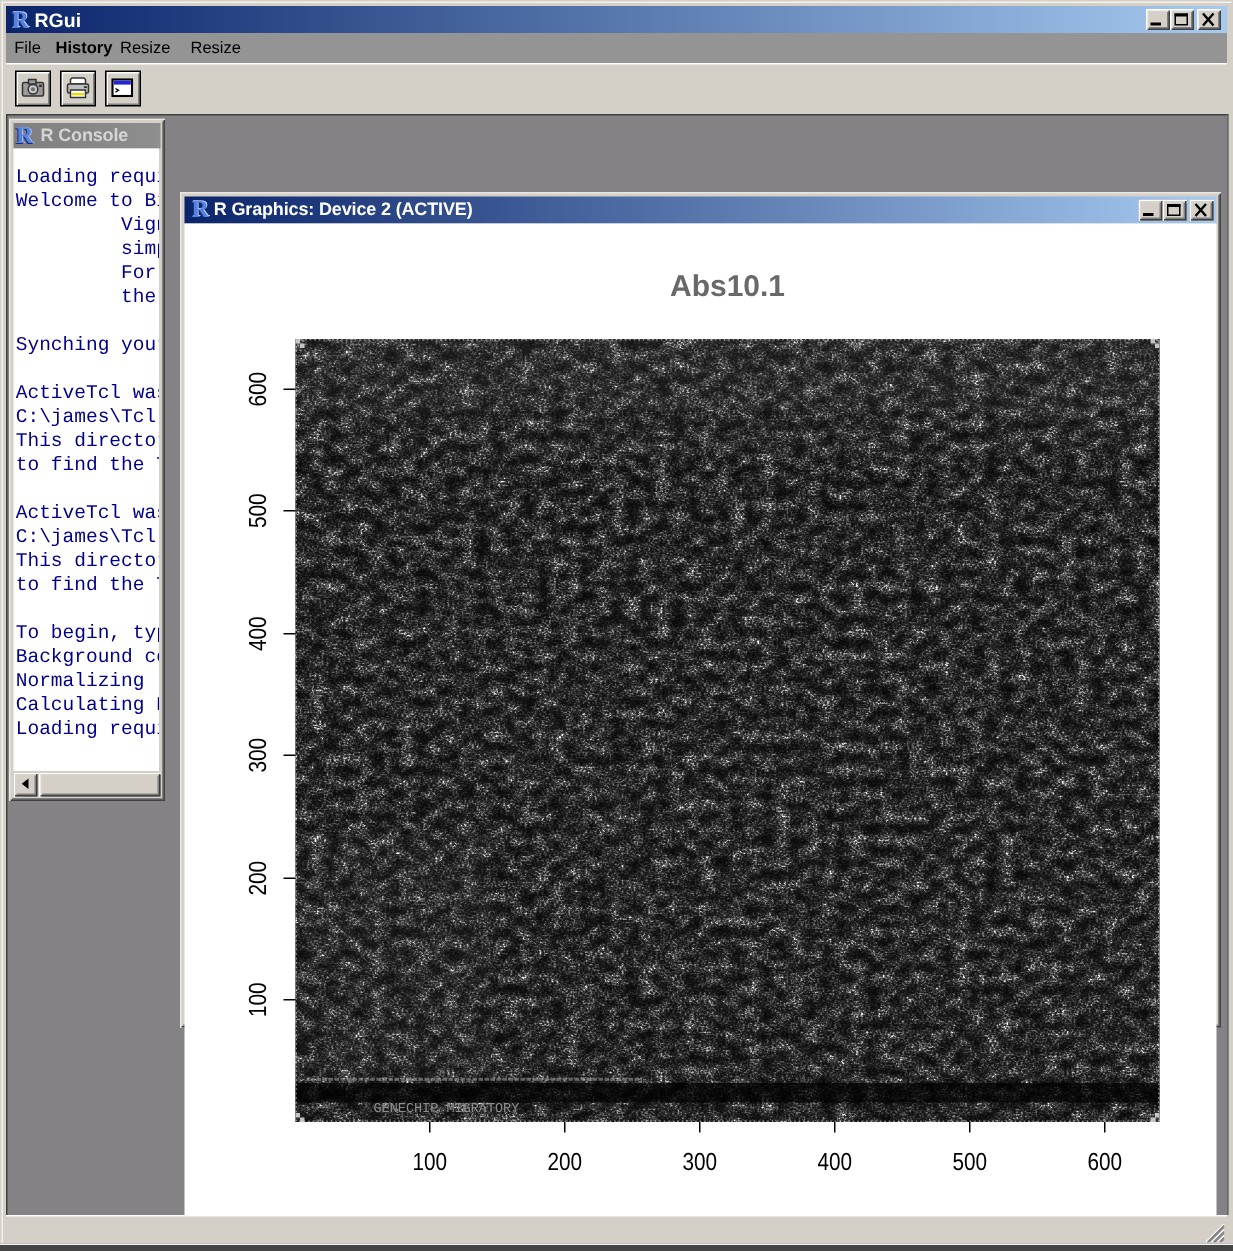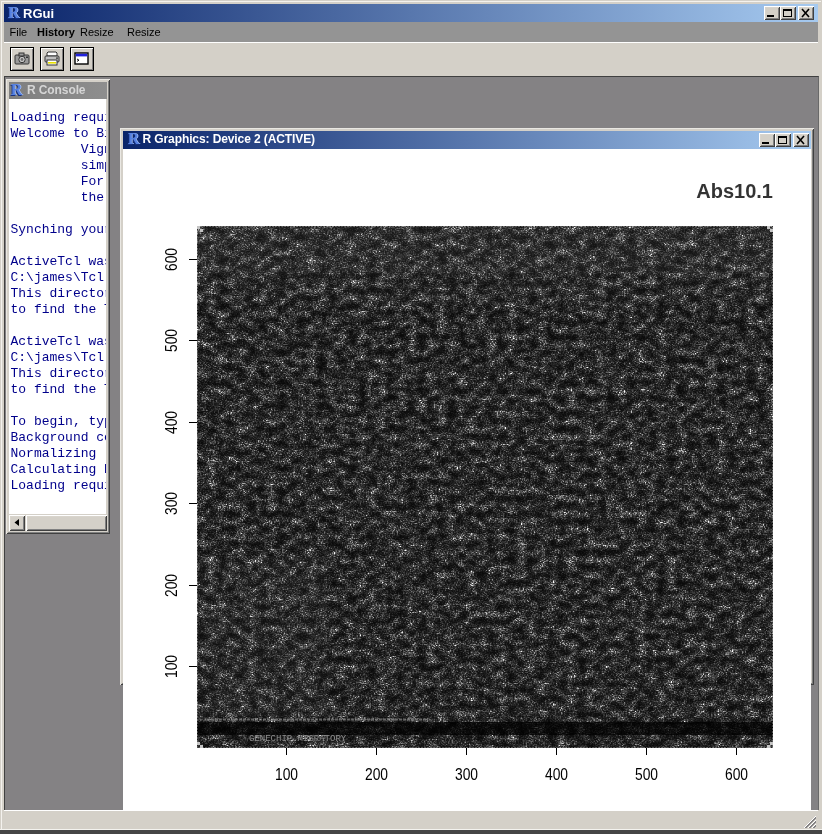--- a/index.html
+++ b/index.html
@@ -45,21 +45,21 @@
 .sbtn{position:absolute;left:0;top:0;width:16px;height:16px;background:#D4D0C8;
  box-shadow:inset 1px 1px 0 #fff, inset -1px -1px 0 #404040, inset 2px 2px 0 #d8d4cc, inset -2px -2px 0 #808080;}
 .sthumb{position:absolute;left:17px;top:0px;width:81px;height:16px;background:#D4D0C8;
  box-shadow:inset 1px 1px 0 #fff, inset -1px -1px 0 #404040, inset 2px 2px 0 #d8d4cc, inset -2px -2px 0 #808080;}
 
 #gwin{left:120px;top:80px;width:694px;height:557px;margin-top:48px;}
 #gtitle{background:linear-gradient(to right,#0A246A,#A6CAF0);}
 #gtitle .cap{color:#fff;}
 #gclient{left:3px;top:21px;width:688px;height:691px;}
 
-#ptitle{position:absolute;filter:grayscale(1);left:74px;top:31px;width:576px;text-align:right;font-size:20px;font-weight:bold;color:#701a75;}
+#ptitle{position:absolute;filter:grayscale(1);left:74px;top:31px;width:576px;text-align:center;font-size:20px;font-weight:bold;color:#a16207;}
 #noise{position:absolute;left:74px;top:77px;width:576px;height:522px;}
 </style>
 </head>
 <body>
 <div id="root">
   <svg width="0" height="0" style="position:absolute;">
     <defs>
       <g id="rlogo">
         <text x="0" y="12.8" font-family="Liberation Serif,serif" font-size="16" font-weight="bold" fill="#16307E">R</text>
         <text x="1.4" y="12" font-family="Liberation Serif,serif" font-size="16" font-weight="bold" fill="#AEC6F6">R</text>

